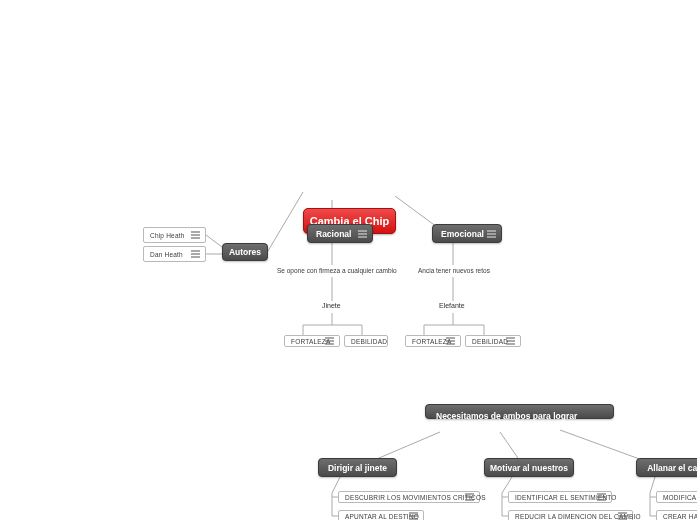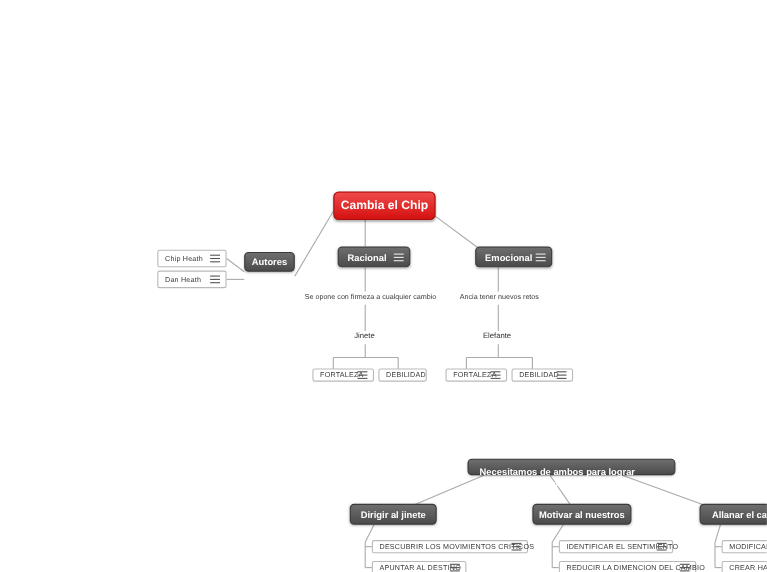--- a/index.html
+++ b/index.html
@@ -39,20 +39,21 @@
     background: #e02222;
     background-image: linear-gradient(#ef4a4a, #d51111);
     border: 1px solid #a80f0f;
     border-radius: 5px;
     color: #ffffff;
     font-weight: bold;
     font-size: 11px;
     padding: 6px 12px;
     box-shadow: 0 1px 2px rgba(0,0,0,0.3);
     justify-content: center;
+    margin-top: 34px;
   }
   
   .node-main {
     background: #575757;
     background-image: linear-gradient(#6e6e6e, #4b4b4b);
     border: 1px solid #3b3b3b;
     border-radius: 4px;
     color: #ffffff;
     font-weight: bold;
     font-size: 8.5px;
@@ -178,21 +179,21 @@
       <path d="M650 493 L650 516"></path>
       <path d="M650 497 L656 497"></path>
       <path d="M650 516 L656 516"></path>
     </g>
   </svg>
 
   <div class="node node-root" style="left:303px; top:174px; width:93px; height:26px;">
     <span>Cambia el Chip</span>
   </div>
 
-  <div class="node node-main" style="left:222px; top:229px; width:46px; height:18px;">
+  <div class="node node-main" style="left:222px; top:243px; width:46px; height:18px;">
     <span>Autores</span>
   </div>
 
   <div class="node node-leaf with-icon" style="left:143px; top:227px; width:63px; height:16px;">
     <span>Chip Heath</span>
     <span class="hamburger">
         <i></i>
         <i></i>
         <i></i>
       </span>
@@ -265,21 +266,21 @@
 
   <div class="node node-leaf with-icon" style="left:465px; top:335px; width:56px; height:12px;">
     <span>DEBILIDAD</span>
     <span class="hamburger">
         <i></i>
         <i></i>
         <i></i>
       </span>
   </div>
 
-  <div class="node node-note" style="left:425px; top:417px; width:189px; height:15px;">
+  <div class="node node-note" style="left:425px; top:404px; width:189px; height:15px;">
     <span>Necesitamos de ambos para lograr equilibrio en todos nuestros planes</span>
   </div>
 
   <div class="node node-main" style="left:318px; top:458px; width:79px; height:19px;text-align:right;">
     <span>Dirigir al jinete</span>
   </div>
 
   <div class="node node-leaf with-icon" style="left:338px; top:491px; width:142px; height:12px;">
     <span>DESCUBRIR LOS MOVIMIENTOS CRITICOS</span>
     <span class="hamburger">

